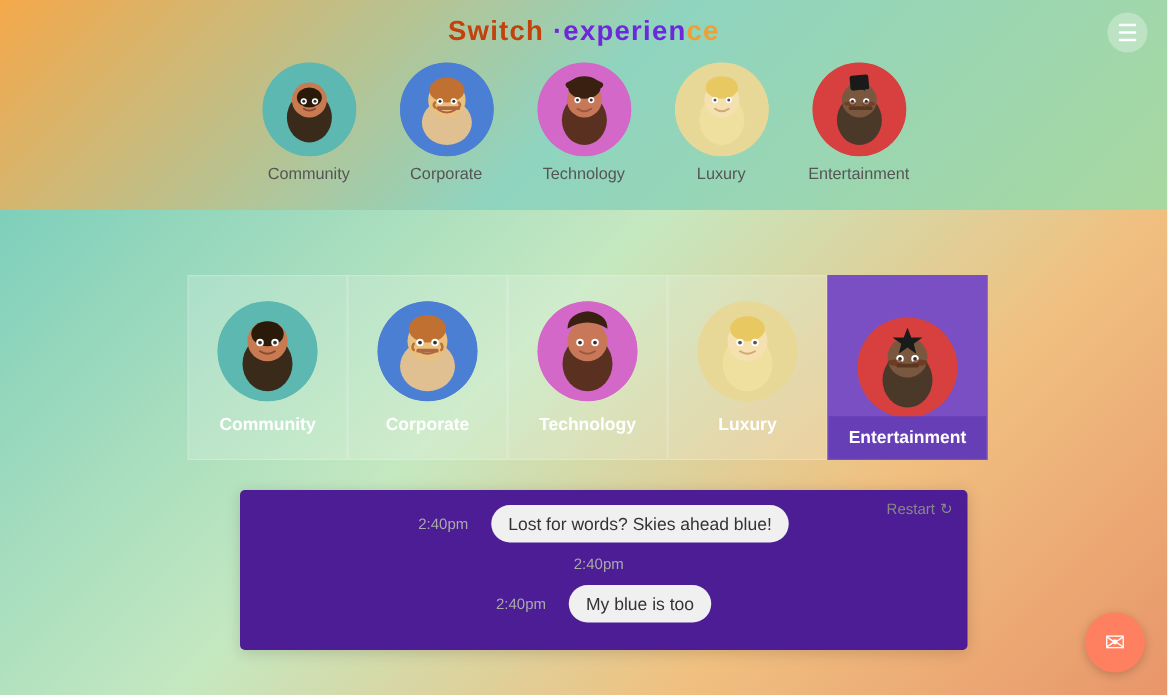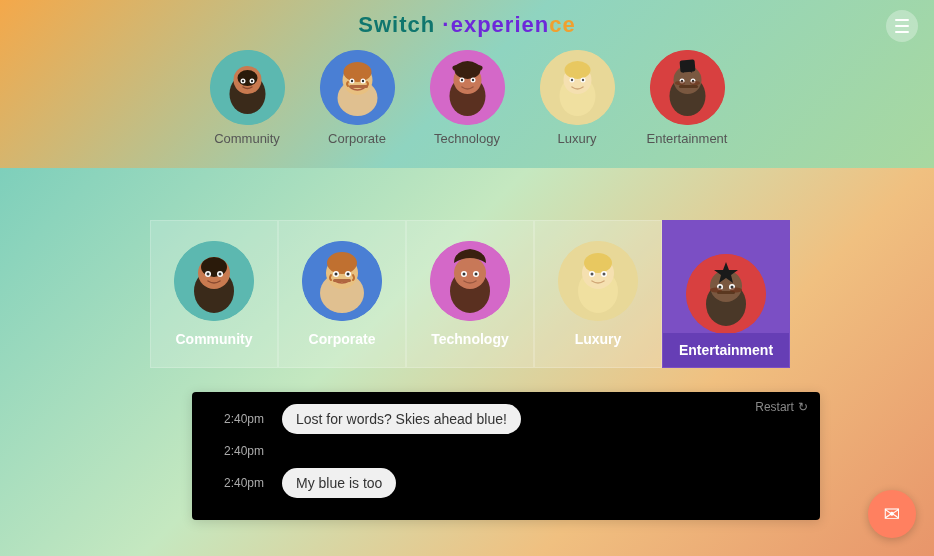--- a/index.html
+++ b/index.html
@@ -34,21 +34,21 @@
       display: flex;
       align-items: center;
       justify-content: center;
       z-index: 10;
     }
     .logo {
       font-size: 22px;
       font-weight: bold;
       letter-spacing: 1px;
     }
-    .logo-switch { color: #0f766e; }
+    .logo-switch { color: #c2410c; }
     .logo-exp { color: #6d28d9; }
     .logo-ce { color: #f0a030; }
 
     .menu-btn {
       position: absolute;
       right: 16px;
       top: 10px;
       width: 32px;
       height: 32px;
       border-radius: 50%;
@@ -166,24 +166,24 @@
       color: white;
       font-size: 14px;
       font-weight: 700;
     }
 
     
     .chat-area {
       position: absolute;
       top: 392px;
       left: 192px;
-      width: 628px;
-      background: #000000;
+      width: 582px;
+      background: #4c1d95;
       border-radius: 4px;
-      padding: 12px 32px;
+      padding: 12px 16px;
       z-index: 20;
       box-shadow: 0 2px 12px rgba(0,0,0,0.15);
     }
     .restart-btn {
       position: absolute;
       top: 8px;
       right: 12px;
       font-size: 12px;
       color: #888;
       background: none;
@@ -191,20 +191,21 @@
       cursor: pointer;
       display: flex;
       align-items: center;
       gap: 4px;
     }
     .chat-message {
       display: flex;
       align-items: center;
       margin-bottom: 10px;
       gap: 10px;
+      justify-content: center;
     }
     .chat-time {
       font-size: 12px;
       color: #aaa;
       min-width: 48px;
     }
     .chat-bubble {
       background: #f0f0f0;
       border-radius: 16px;
       padding: 7px 14px;

